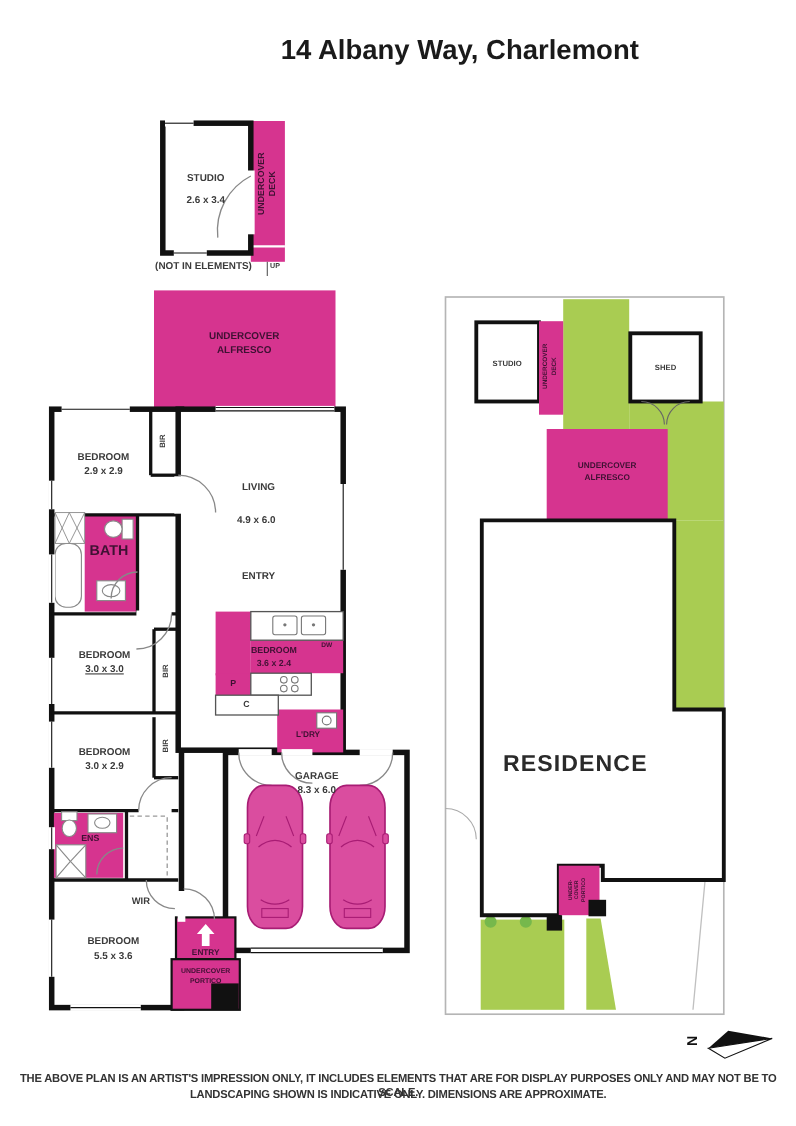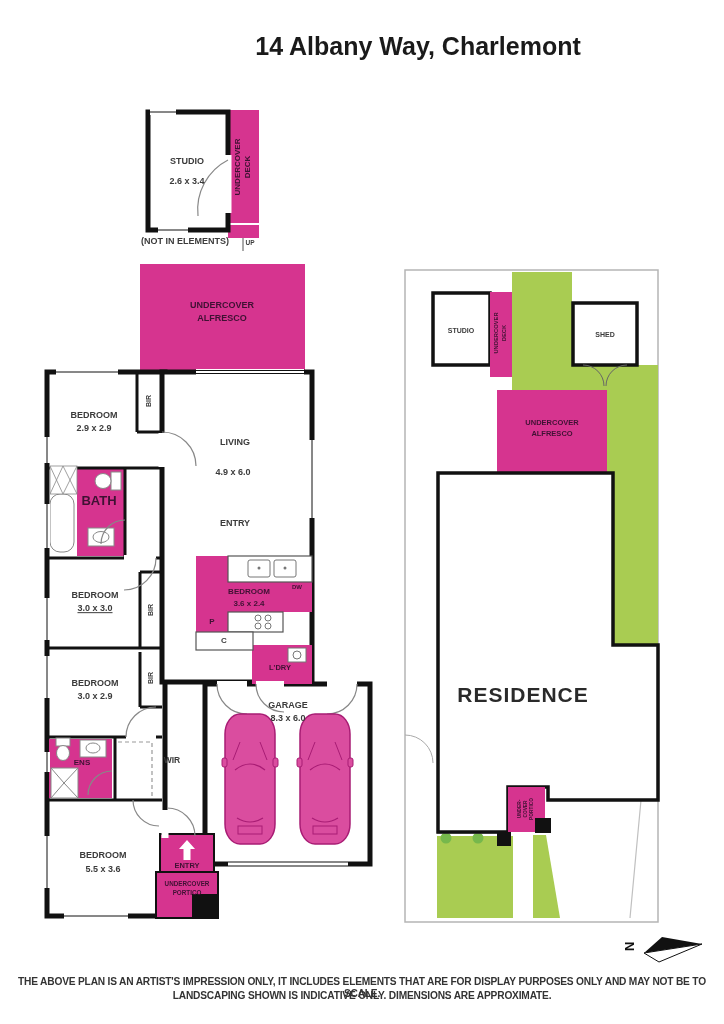--- a/index.html
+++ b/index.html
@@ -262,21 +262,21 @@
 <div class="lbl vert" style="left:151px;top:678px;font-size:7px;">BIR</div>
 
 <div class="lbl pinktxt" style="left:249px;top:592px;font-size:8px;">BEDROOM</div>
 <div class="lbl pinktxt" style="left:249px;top:604px;font-size:8px;">3.6 x 2.4</div>
 <div class="lbl pinktxt" style="left:297px;top:588px;font-size:6px;">DW</div>
 <div class="lbl pinktxt" style="left:212px;top:622px;font-size:8px;">P</div>
 <div class="lbl" style="left:224px;top:641px;font-size:8px;">C</div>
 <div class="lbl pinktxt" style="left:280px;top:668px;font-size:7.5px;">L'DRY</div>
 
 <div class="lbl pinktxt" style="left:82px;top:763px;font-size:8px;">ENS</div>
-<div class="lbl" style="left:128px;top:761px;font-size:8.5px;margin-left:44px;">WIR</div>
+<div class="lbl" style="left:128px;top:819px;font-size:8.5px;">WIR</div>
 
 <div class="lbl" style="left:103px;top:856px;font-size:9px;">BEDROOM</div>
 <div class="lbl" style="left:103px;top:870px;font-size:9px;">5.5 x 3.6</div>
 
 <div class="lbl pinktxt" style="left:187px;top:866px;font-size:7.5px;">ENTRY</div>
 <div class="lbl pinktxt" style="left:187px;top:884px;font-size:6.3px;">UNDERCOVER</div>
 <div class="lbl pinktxt" style="left:187px;top:893px;font-size:6.3px;">PORTICO</div>
 
 <div class="lbl" style="left:288px;top:706px;font-size:9px;">GARAGE</div>
 <div class="lbl" style="left:288px;top:719px;font-size:9px;">8.3 x 6.0</div>

